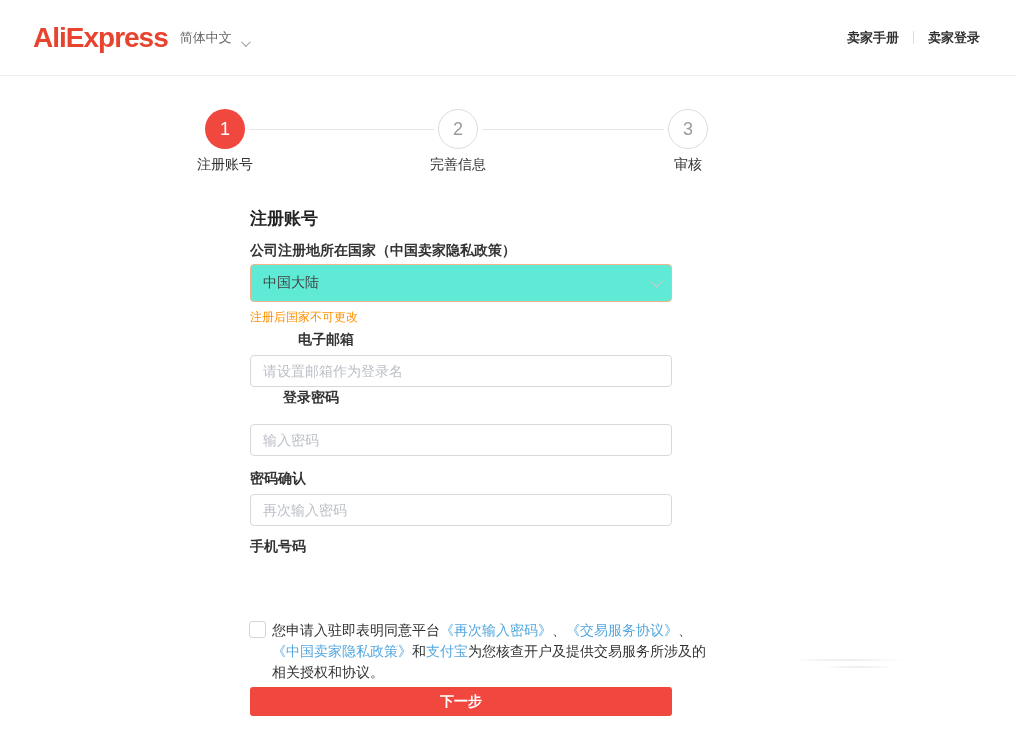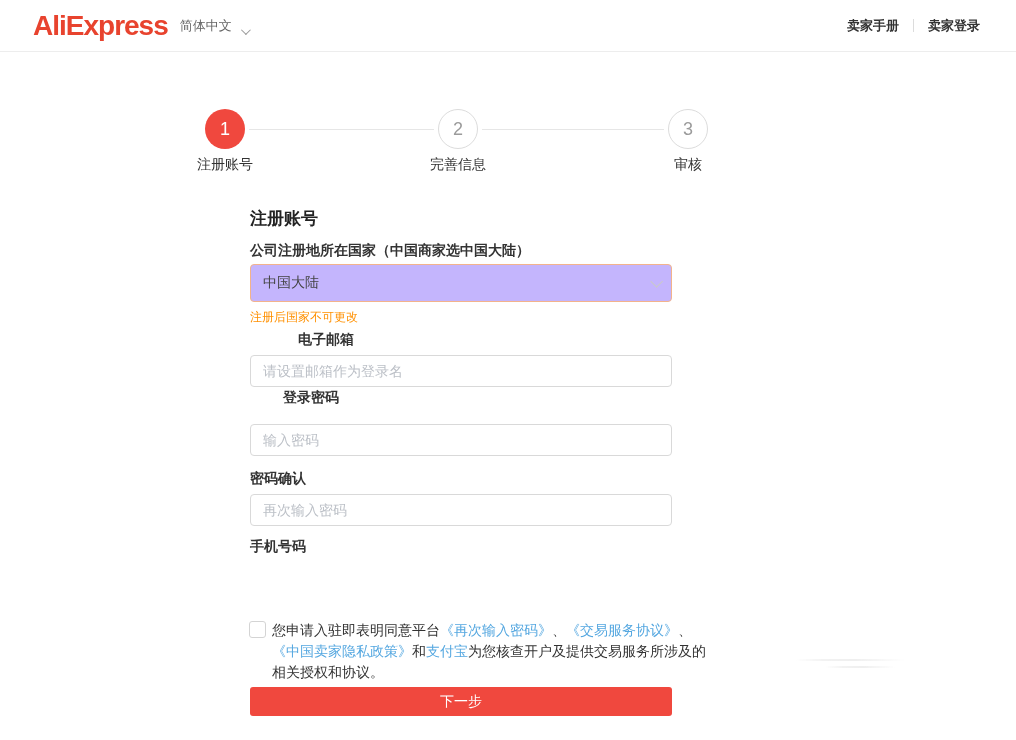--- a/index.html
+++ b/index.html
@@ -13,21 +13,21 @@
     width: 1016px;
     height: 740px;
     background: #fff;
     overflow: hidden;
   }
 
   
   .header {
     position: absolute;
     left: 0; top: 0;
-    width: 1016px; height: 52px;
+    width: 1016px; height: 76px;
     border-bottom: 1px solid #ededed;
     display: flex;
     align-items: center;
     padding: 0 36px 0 33px;
   }
   .logo {
     font-size: 28px;
     font-weight: 700;
     letter-spacing: -1px;
     color: #e8432e;
@@ -111,21 +111,21 @@
     font-size: 14px;
     font-weight: 600;
     color: #333;
   }
   .select-box {
     position: absolute;
     left: 250px; top: 264px;
     width: 422px; height: 38px;
     border: 1px solid #f3b38c;
     border-radius: 4px;
-    background: #c4b5fd;
+    background: #5eead4;
     display: flex;
     align-items: center;
     padding: 0 12px;
     font-size: 14px;
     color: #444;
     cursor: pointer;
   }
   .select-box .chev-big {
     margin-left: auto;
     width: 9px; height: 9px;
@@ -182,20 +182,21 @@
     position: absolute;
     left: 250px; top: 687px;
     width: 422px; height: 29px;
     background: #f0483e;
     border: none;
     border-radius: 3px;
     color: #fff;
     font-size: 14px;
     font-family: "Liberation Sans", "DejaVu Sans", sans-serif;
     cursor: pointer;
+    font-weight: bold;
   }
 
   
   .smudge {
     position: absolute;
     left: 795px; top: 655px;
     width: 125px; height: 16px;
     opacity: 0.55;
     pointer-events: none;
   }
@@ -230,21 +231,21 @@
   <div class="step-circle inactive" style="left:438px;">2</div>
   <div class="step-line" style="left:482px; width:182px;"></div>
   <div class="step-circle inactive" style="left:668px;">3</div>
 
   <div class="step-label" style="left:125px;">注册账号</div>
   <div class="step-label" style="left:358px;">完善信息</div>
   <div class="step-label" style="left:588px;">审核</div>
 
   <div class="form-title">注册账号</div>
 
-  <div class="field-label" style="top:242px;">公司注册地所在国家（中国商家选中国大陆）</div>
+  <div class="field-label" style="top:242px;">公司注册地所在国家（中国卖家隐私政策）</div>
   <div class="select-box">
     <span>中国大陆</span>
     <span class="chev-big"></span>
   </div>
   <div class="hint">注册后国家不可更改</div>
 
   <div class="field-label" style="top:331px;padding-left:48px;">电子邮箱</div>
   <input class="text-input" style="top: 355px;" type="text" placeholder="请设置邮箱作为登录名">
 
   <div class="field-label" style="top:389px;margin-left:33px;">登录密码</div>

